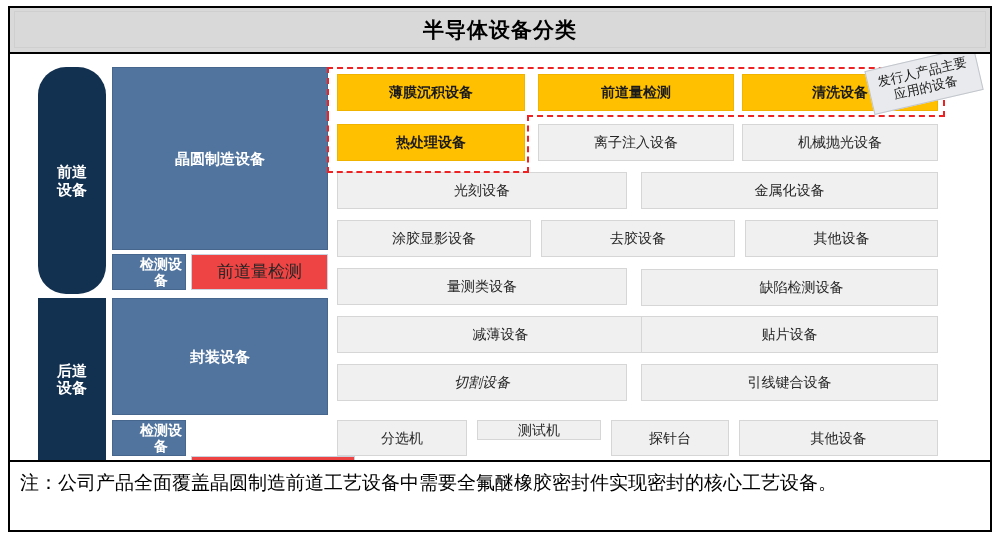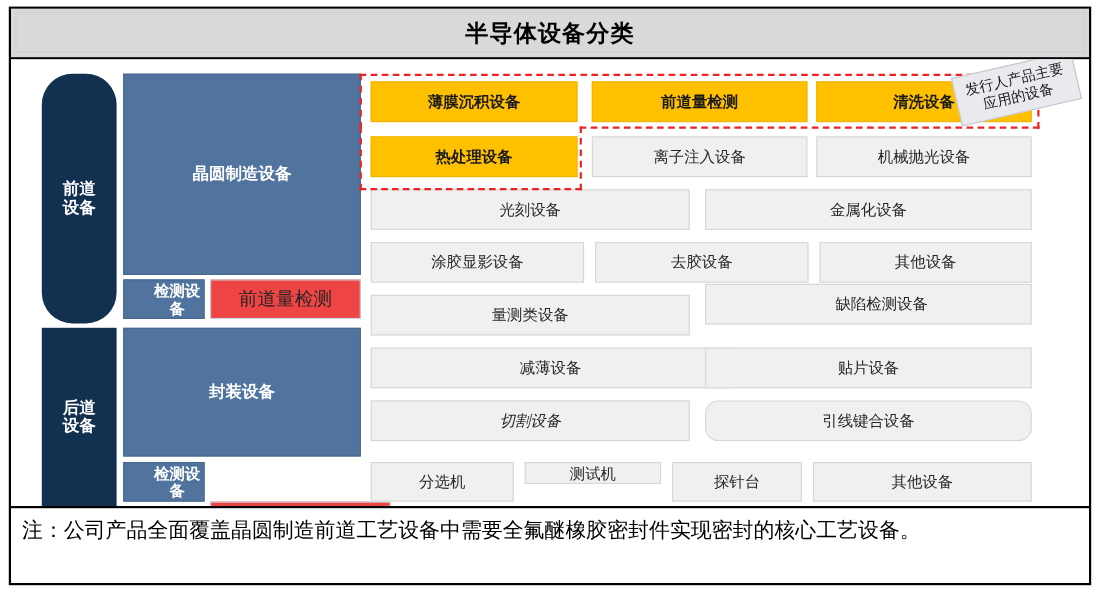--- a/index.html
+++ b/index.html
@@ -232,27 +232,27 @@
       <div class="box box-gray" style="left:732px; top:70px; width:196px; height:37px;">机械抛光设备</div>
 
       <div class="box box-gray" style="left:327px; top:118px; width:290px; height:37px;">光刻设备</div>
       <div class="box box-gray" style="left:631px; top:118px; width:297px; height:37px;">金属化设备</div>
 
       <div class="box box-gray" style="left:327px; top:166px; width:194px; height:37px;">涂胶显影设备</div>
       <div class="box box-gray" style="left:531px; top:166px; width:194px; height:37px;">去胶设备</div>
       <div class="box box-gray" style="left:735px; top:166px; width:193px; height:37px;">其他设备</div>
 
       <div class="box box-gray" style="left:327px; top:214px; width:290px; height:37px;">量测类设备</div>
-      <div class="box box-gray" style="left:631px; top:204px; width:297px; height:37px;padding-left:24px;">缺陷检测设备</div>
+      <div class="box box-gray" style="left:631px; top:215px; width:297px; height:37px;padding-left:24px;">缺陷检测设备</div>
 
       <div class="box box-gray" style="left:327px; top:262px; width:327px; height:37px;">减薄设备</div>
       <div class="box box-gray" style="left:631px; top:262px; width:297px; height:37px;">贴片设备</div>
 
       <div class="box box-gray" style="left:327px; top:310px; width:290px; height:37px;font-style:italic;">切割设备</div>
-      <div class="box box-gray" style="left:631px; top:310px; width:297px; height:37px;border-radius:12px;">引线键合设备</div>
+      <div class="box box-gray" style="left:631px; top:310px; width:297px; height:37px;">引线键合设备</div>
 
       <div class="box box-gray" style="left:327px; top:366px; width:130px; height:36px;">分选机</div>
       <div class="box box-gray" style="left:467px; top:366px; width:124px; height:20px;">测试机</div>
       <div class="box box-gray" style="left:601px; top:366px; width:118px; height:36px;">探针台</div>
       <div class="box box-gray" style="left:729px; top:366px; width:199px; height:36px;">其他设备</div>
 
       <div class="dash-top"></div>
       <div class="dash-step"></div>
       <div class="dash-bottom"></div>
 

